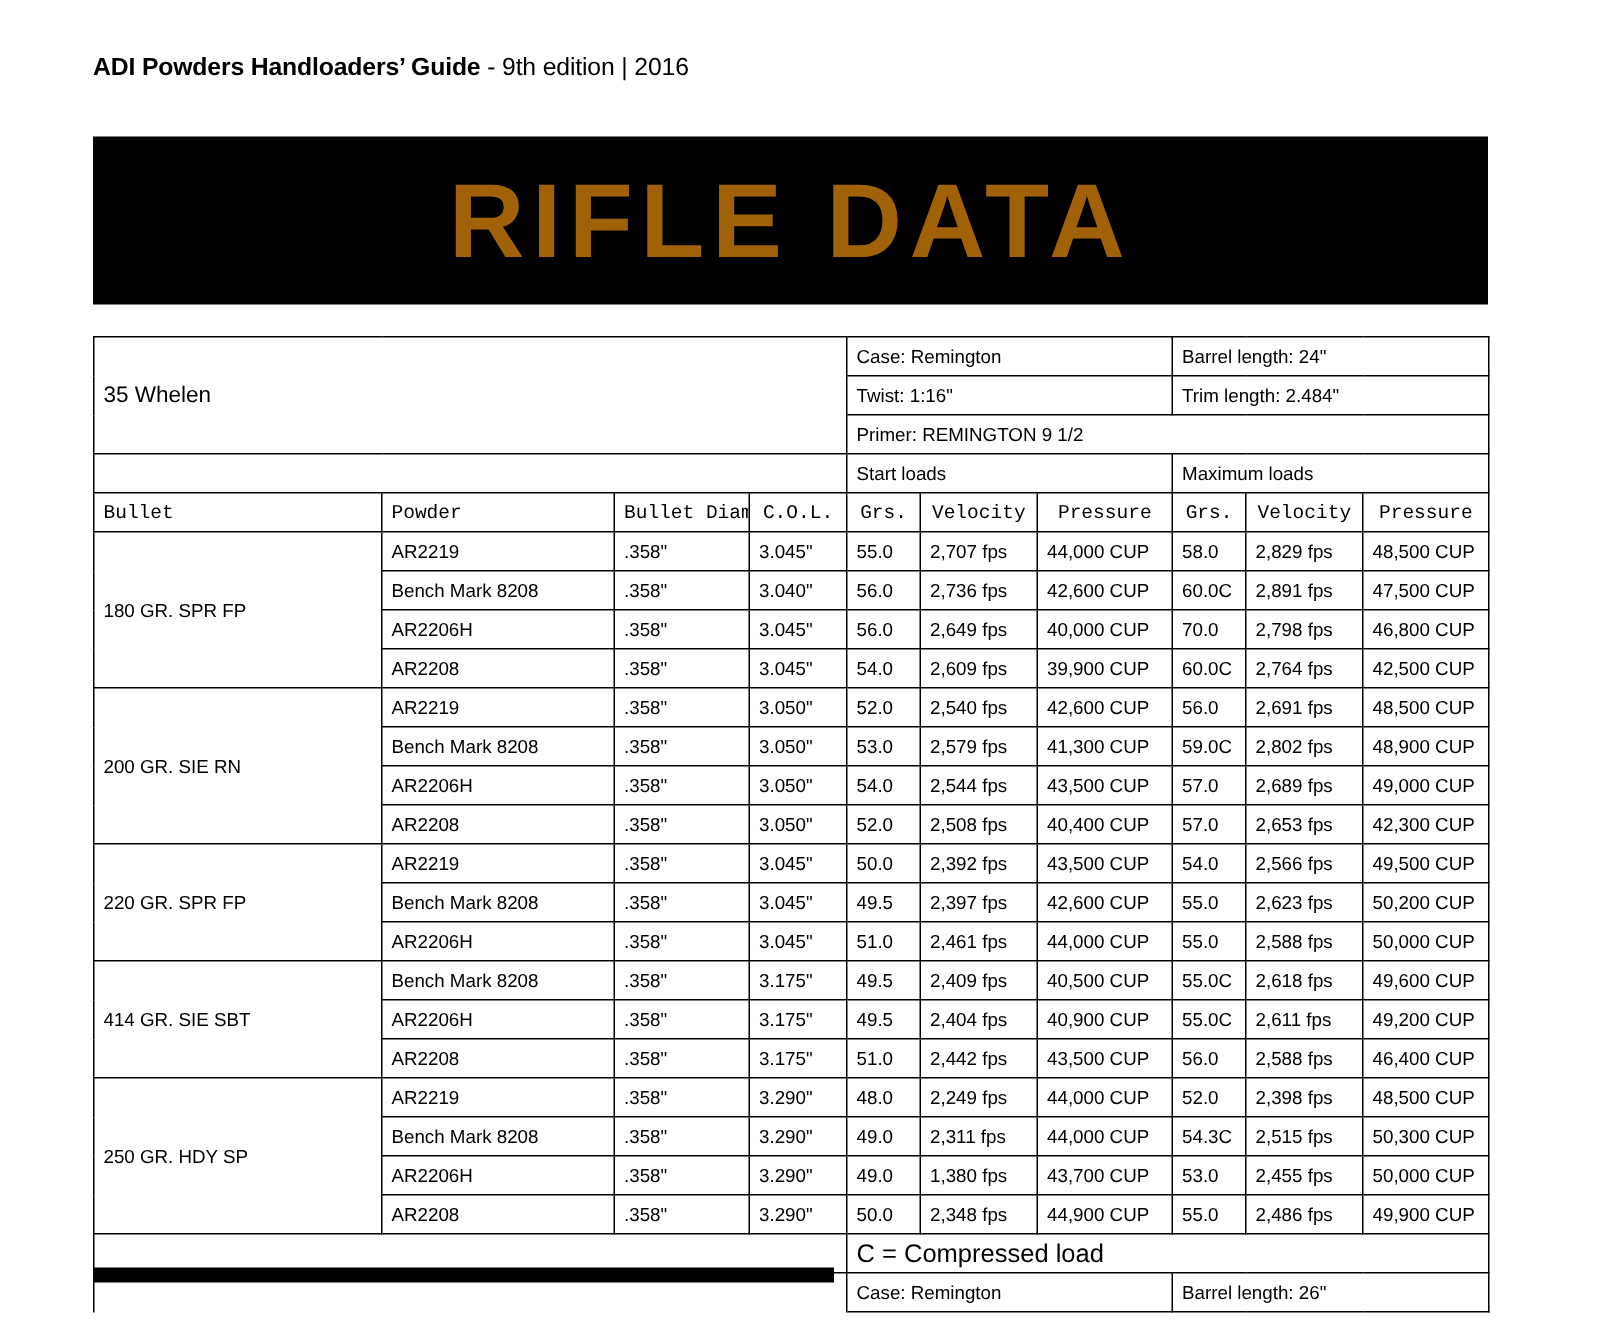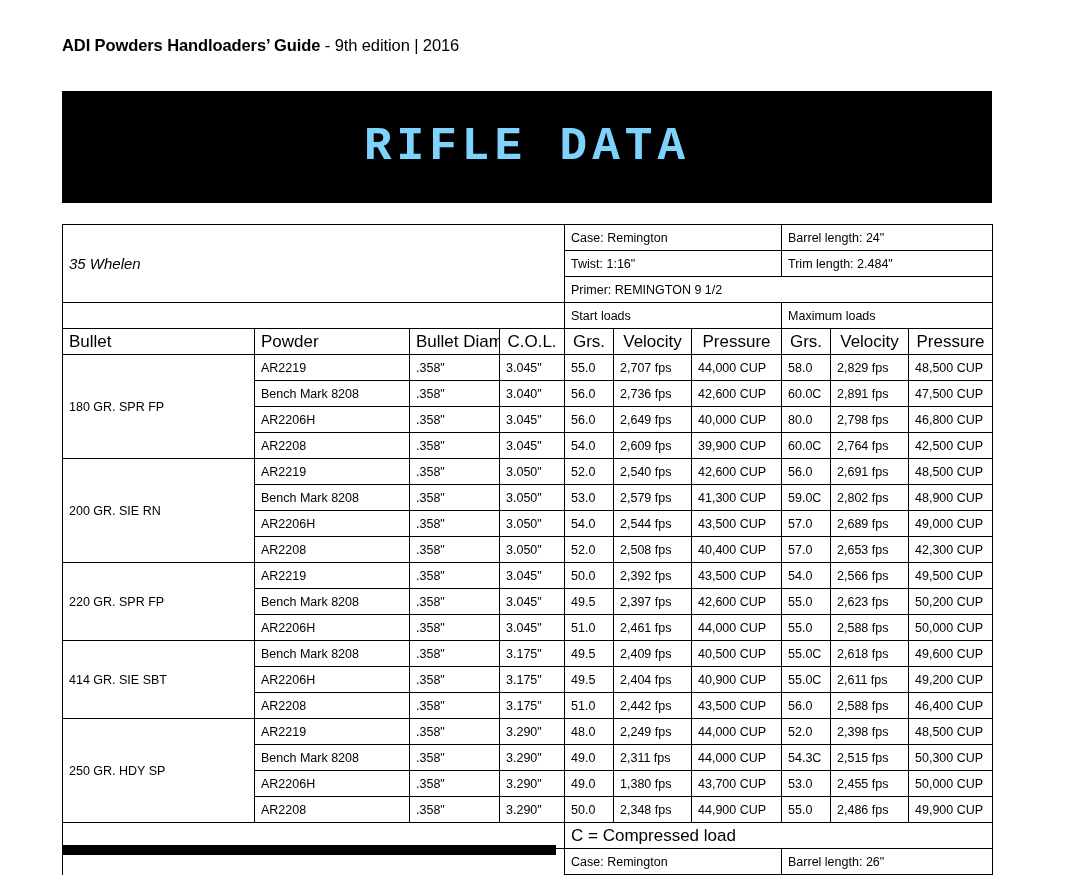--- a/index.html
+++ b/index.html
@@ -39,25 +39,25 @@
     left: 62px;
     top: 91px;
     width: 930px;
     height: 112px;
     background: #000000;
     display: flex;
     align-items: center;
     justify-content: center;
   }
   .banner-title {
-    color: #7dd3fc;
-    font-size: 46px;
+    color: #a16207;
+    font-size: 70px;
     font-weight: bold;
     letter-spacing: 5px;
-    font-family: Liberation Mono, monospace;
+    font-family: Liberation Sans, sans-serif;
   }
   .sheet {
     position: absolute;
     left: 62px;
     top: 224px;
     width: 930px;
   }
   table.data {
     border-collapse: collapse;
     width: 930px;
@@ -72,36 +72,36 @@
     font-weight: normal;
     text-align: left;
     background: #ffffff;
     white-space: nowrap;
     overflow: hidden;
   }
   .cartridge-name {
     font-weight: bold;
     font-size: 15px;
     vertical-align: middle;
-    font-style: italic;
   }
   .spec-cell {
     font-size: 12.5px;
     padding-left: 8px;
   }
   .spec-cell b { font-weight: normal; }
   .no-border-bottom { border-bottom: none !important; }
   .grp-head {
     text-align: center;
     font-weight: bold;
     font-size: 12.5px;
   }
   .col-head {
     font-weight: bold;
-    font-size: 17px;
+    font-size: 13px;
+    font-family: Liberation Mono, monospace;
   }
   .col-head.center { text-align: center; }
   .center { text-align: center; }
   .bullet-cell {
     font-weight: bold;
     font-size: 12.5px;
     vertical-align: top;
     padding-top: 4px;
   }
   .shaded td, td.shaded {
@@ -218,21 +218,21 @@
           <td class="center">2,891 fps</td>
           <td class="center">47,500 CUP</td>
         </tr>
         <tr>
           <td>AR2206H</td>
           <td class="center">.358"</td>
           <td class="center">3.045"</td>
           <td class="center">56.0</td>
           <td class="center">2,649 fps</td>
           <td class="center">40,000 CUP</td>
-          <td class="center">80.0</td>
+          <td class="center">70.0</td>
           <td class="center">2,798 fps</td>
           <td class="center">46,800 CUP</td>
         </tr>
         <tr class="shaded">
           <td>AR2208</td>
           <td class="center">.358"</td>
           <td class="center">3.045"</td>
           <td class="center">54.0</td>
           <td class="center">2,609 fps</td>
           <td class="center">39,900 CUP</td>

